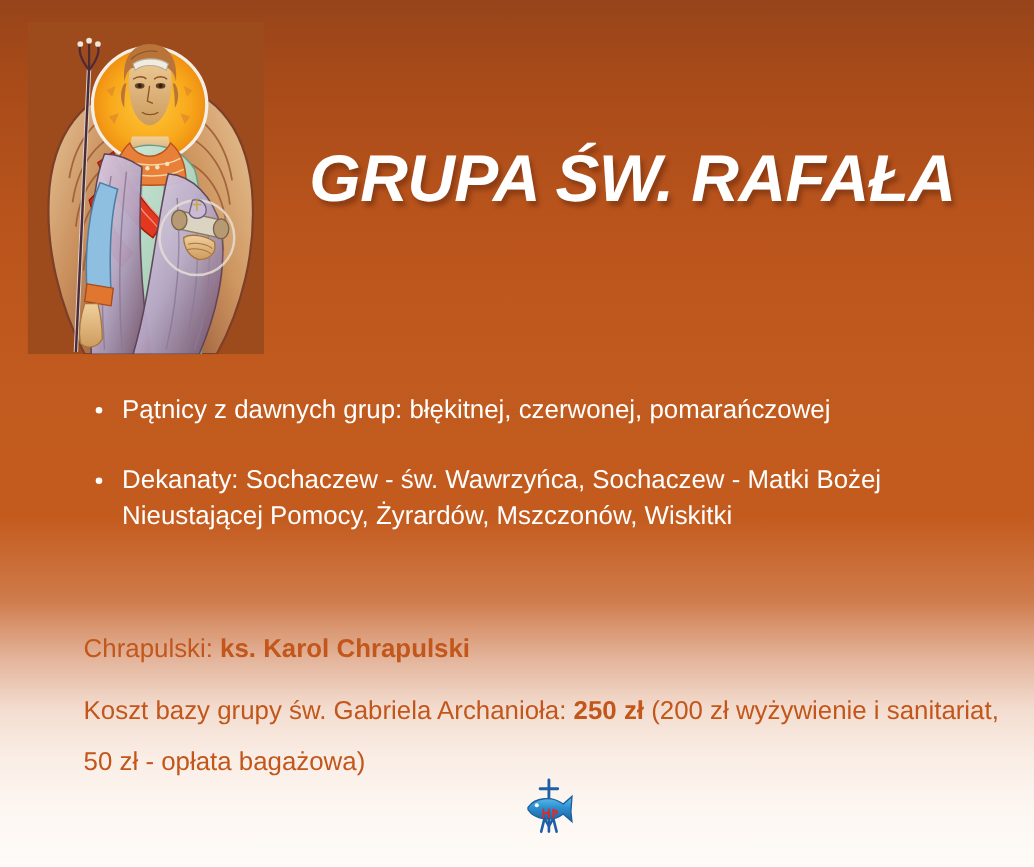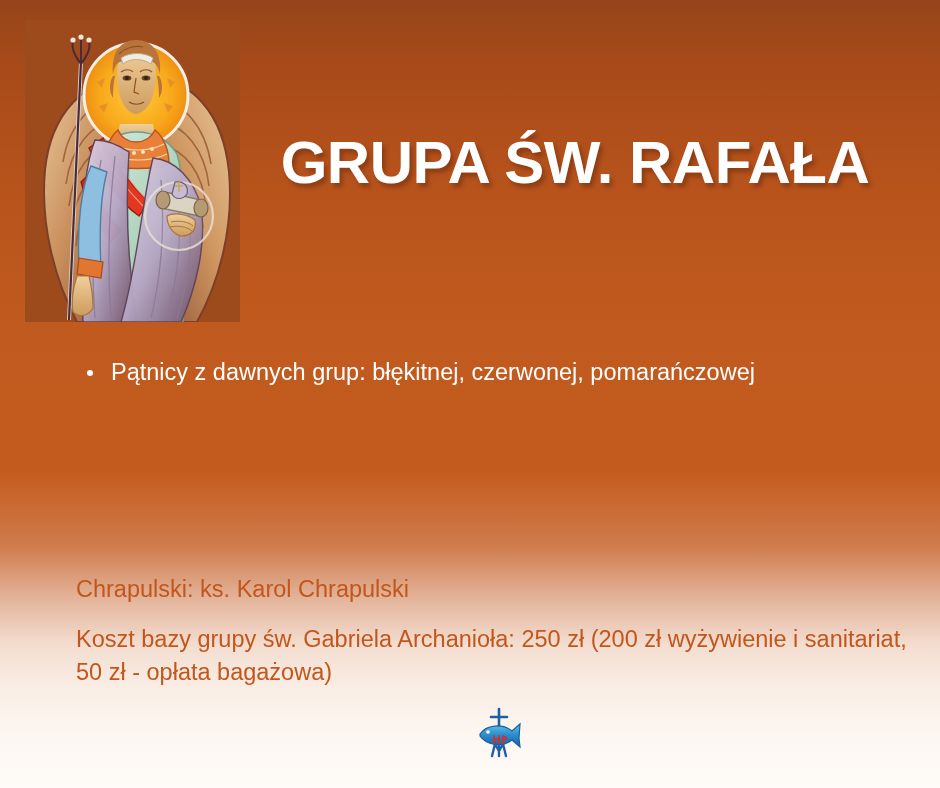--- a/index.html
+++ b/index.html
@@ -38,20 +38,21 @@
   }
   .icon-svg { display:block; width:215px; height:302px; }
 
   
   .title-block {
     position: absolute;
     left: 245px;
     top: 132px;
     width: 660px;
     text-align: center;
+    font-style: italic;
   }
   .title-line {
     display: block;
     color: #ffffff;
     font-weight: bold;
     font-size: 60px;
     line-height: 62px;
     letter-spacing: -0.5px;
     text-shadow: 3px 4px 4px rgba(90,35,10,0.45);
     white-space: nowrap;
@@ -92,23 +93,23 @@
     width: 850px;
     color: #c2561b;
   }
   .lead-line {
     font-size: 23.5px;
     line-height: 32px;
     margin-bottom: 18px;
   }
   .cost-line {
     font-size: 23.5px;
-    line-height: 33px;
-  }
-  .b { font-weight: normal; }
+    line-height: 46px;
+  }
+  .b { font-weight: bold; }
 
   
   .logo {
     position: absolute;
     left: 470px;
     top: 706px;
     width: 58px;
     height: 54px;
   }
   .logo svg { display:block; width:58px; height:54px; }
@@ -281,20 +282,21 @@
       </g>
     </svg>
   </div>
 
   <div class="title-block">
     <span class="title-line">GRUPA ŚW. RAFAŁA</span>
   </div>
 
   <div class="bullets">
     <span class="bullet-item">Pątnicy z dawnych grup: błękitnej, czerwonej, pomarańczowej</span>
+    <span class="bullet-item">Dekanaty: Sochaczew - św. Wawrzyńca, Sochaczew - Matki Bożej Nieustającej Pomocy, Żyrardów, Mszczonów, Wiskitki</span>
   </div>
 
   <div class="lower-block">
     <div class="lead-line"><span>Chrapulski: </span><span class="b">ks. Karol Chrapulski</span></div>
     <div class="cost-line"><span>Koszt bazy grupy św. Gabriela Archanioła: </span><span class="b">250 zł</span><span> (200 zł wyżywienie i sanitariat, 50 zł - opłata bagażowa)</span></div>
   </div>
 
   <div class="logo">
     <svg viewBox="0 0 58 54" xmlns="http://www.w3.org/2000/svg" aria-hidden="true">
       <defs>

